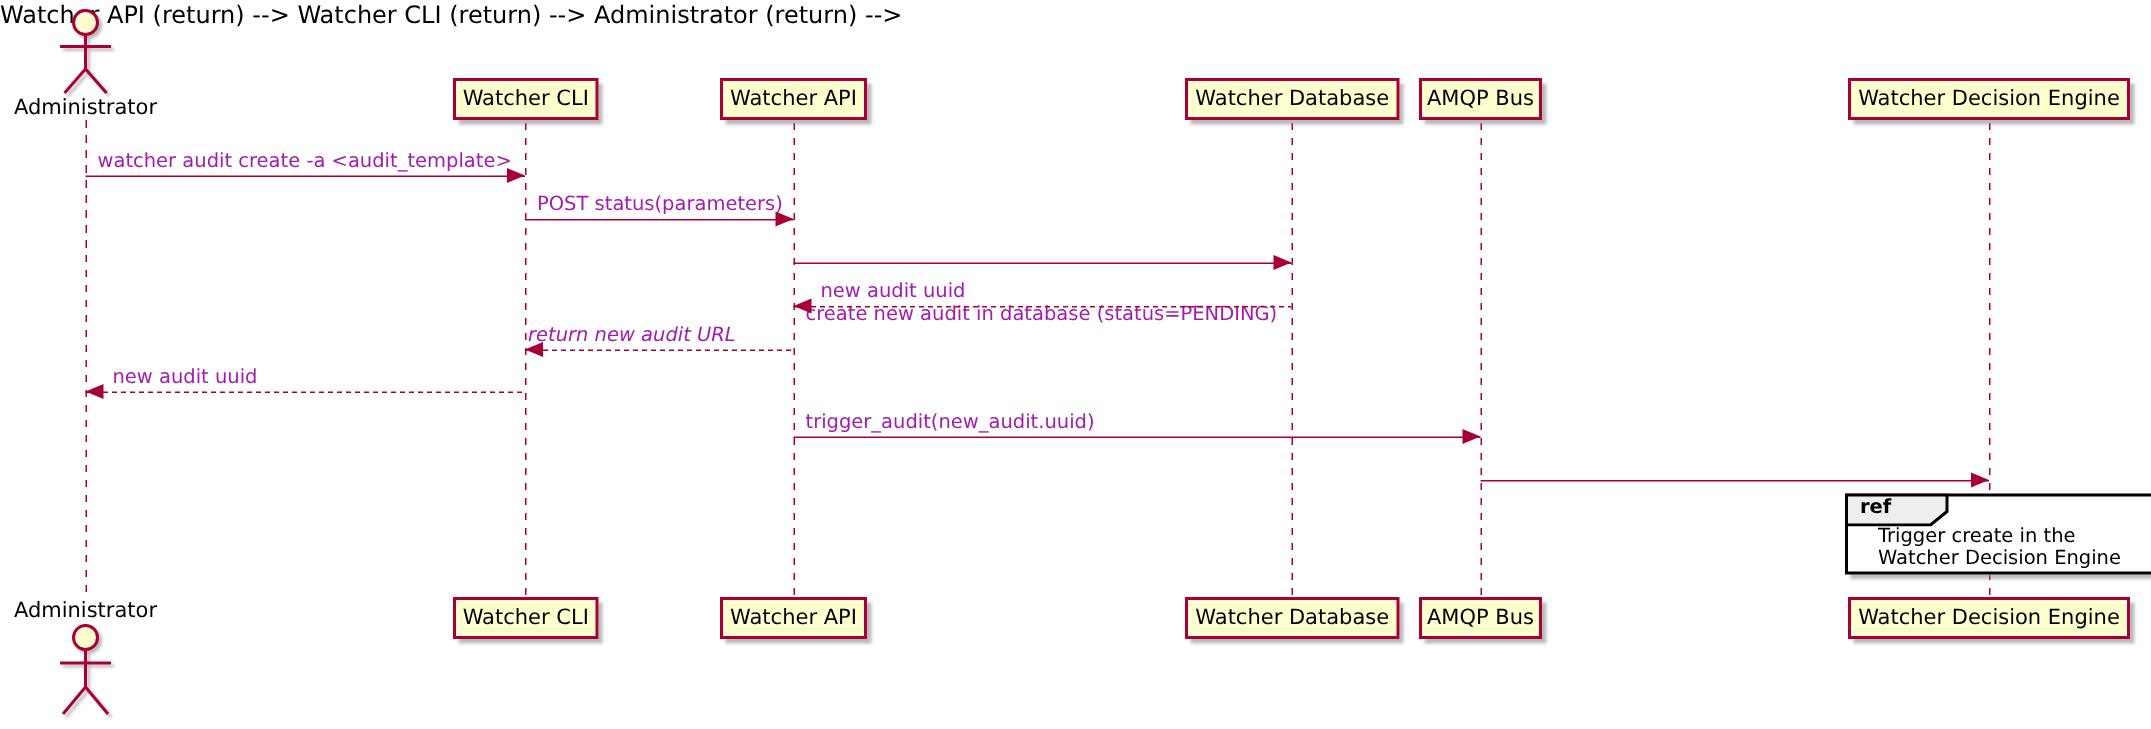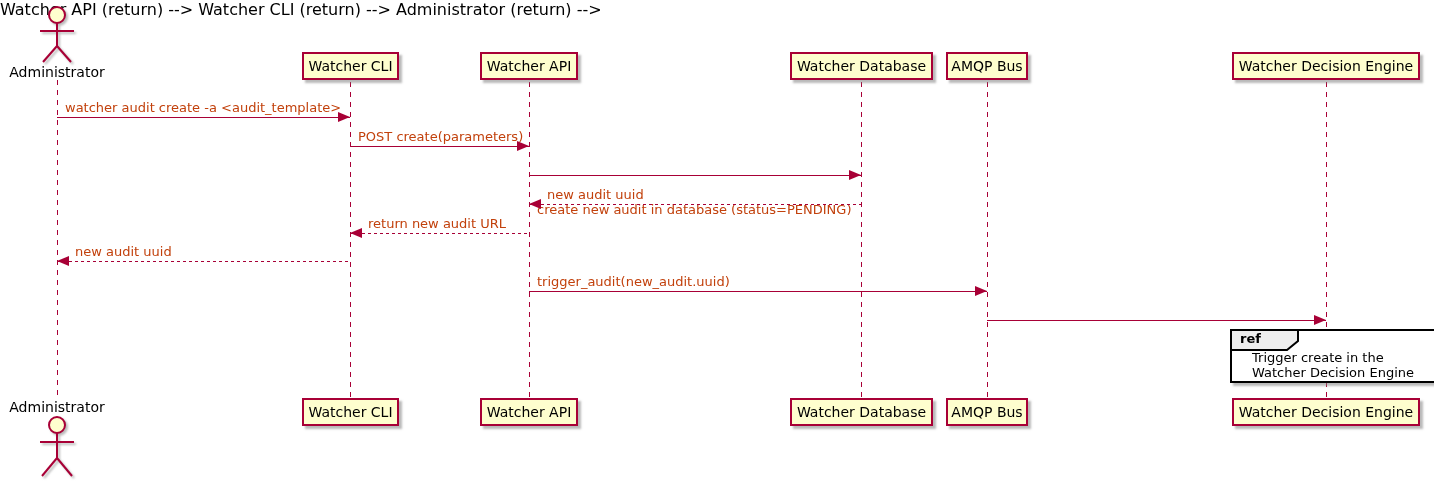--- a/index.html
+++ b/index.html
@@ -43,21 +43,21 @@
 
   
   .arrow { position: absolute; width: 0; height: 0; border-top: 5px solid transparent; border-bottom: 5px solid transparent; }
   .arrow.right { border-left: 12px solid #A80036; }
   .arrow.left  { border-right: 12px solid #A80036; }
 
   
   .msg-label {
     position: absolute;
     font-size: 13px;
-    color: #c2410c;
+    color: #a21caf;
     white-space: nowrap;
     line-height: 15px;
   }
 
   
   .actor-svg { position: absolute; filter: drop-shadow(2.5px 2.5px 1px rgba(130,130,130,0.55)); }
   .actor-label {
     position: absolute;
     font-size: 14px;
     color: #000;
@@ -130,36 +130,36 @@
       <span>Watcher Decision Engine</span>
     </div>
 
   
   
   <div class="msg-label" style="left:65px; top:100px;">watcher audit create -a &lt;audit_template&gt;</div>
   <div class="msg-line solid" style="left:57px; top:117px; width:293px;"></div>
   <div class="arrow right" style="left:338px; top:112px;"></div>
 
   
-  <div class="msg-label" style="left:358px; top:129px;">POST create(parameters)</div>
+  <div class="msg-label" style="left:358px; top:129px;">POST status(parameters)</div>
   <div class="msg-line solid" style="left:350px; top:146px; width:179px;"></div>
   <div class="arrow right" style="left:517px; top:141px;"></div>
 
   
   <div class="msg-label" style="left:537px; top:158px;margin-top:44px;">create new audit in database (status=PENDING)</div>
   <div class="msg-line solid" style="left:529px; top:175px; width:332px;"></div>
   <div class="arrow right" style="left:849px; top:170px;"></div>
 
    Watcher API (return) --&gt;
   <div class="msg-label" style="left:547px; top:187px;">new audit uuid</div>
   <div class="msg-line dashed" style="left:529px; top:204px; width:332px;"></div>
   <div class="arrow left" style="left:529px; top:199px;"></div>
 
    Watcher CLI (return) --&gt;
-  <div class="msg-label" style="left:368px; top:216px;">return new audit URL</div>
+  <div class="msg-label" style="left:352px; top:216px;font-style:italic;">return new audit URL</div>
   <div class="msg-line dashed" style="left:350px; top:233px; width:179px;"></div>
   <div class="arrow left" style="left:350px; top:228px;"></div>
 
    Administrator (return) --&gt;
   <div class="msg-label" style="left:75px; top:244px;">new audit uuid</div>
   <div class="msg-line dashed" style="left:57px; top:261px; width:293px;"></div>
   <div class="arrow left" style="left:57px; top:256px;"></div>
 
   
   <div class="msg-label" style="left:537px; top:274px;">trigger_audit(new_audit.uuid)</div>

